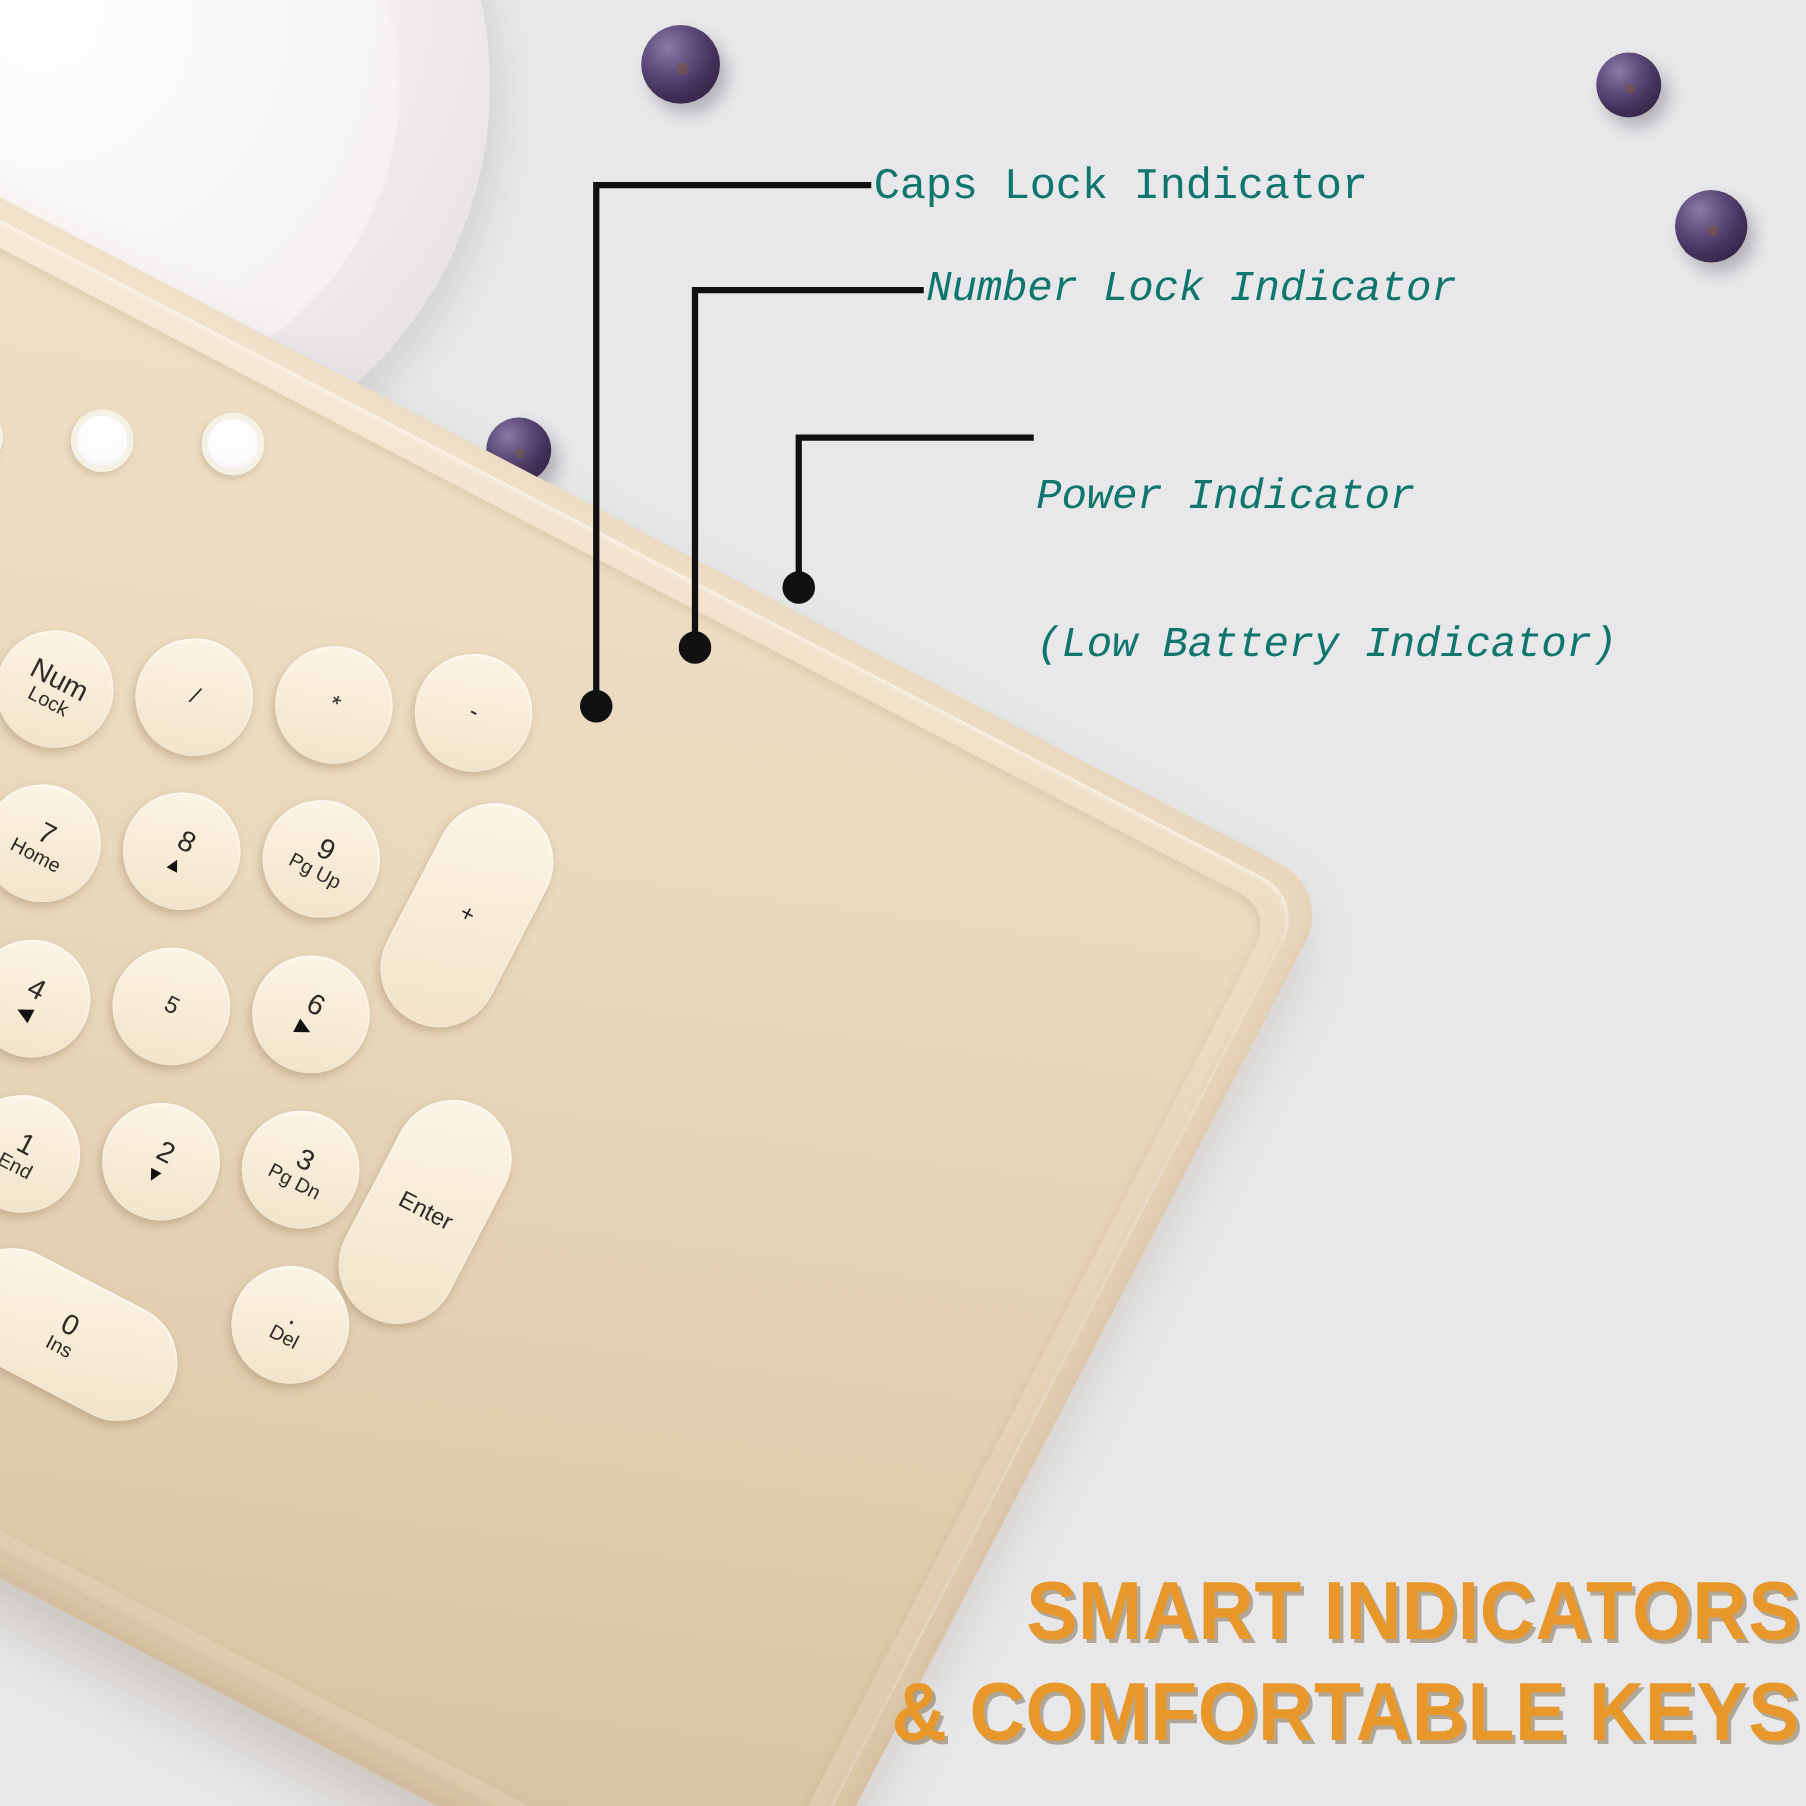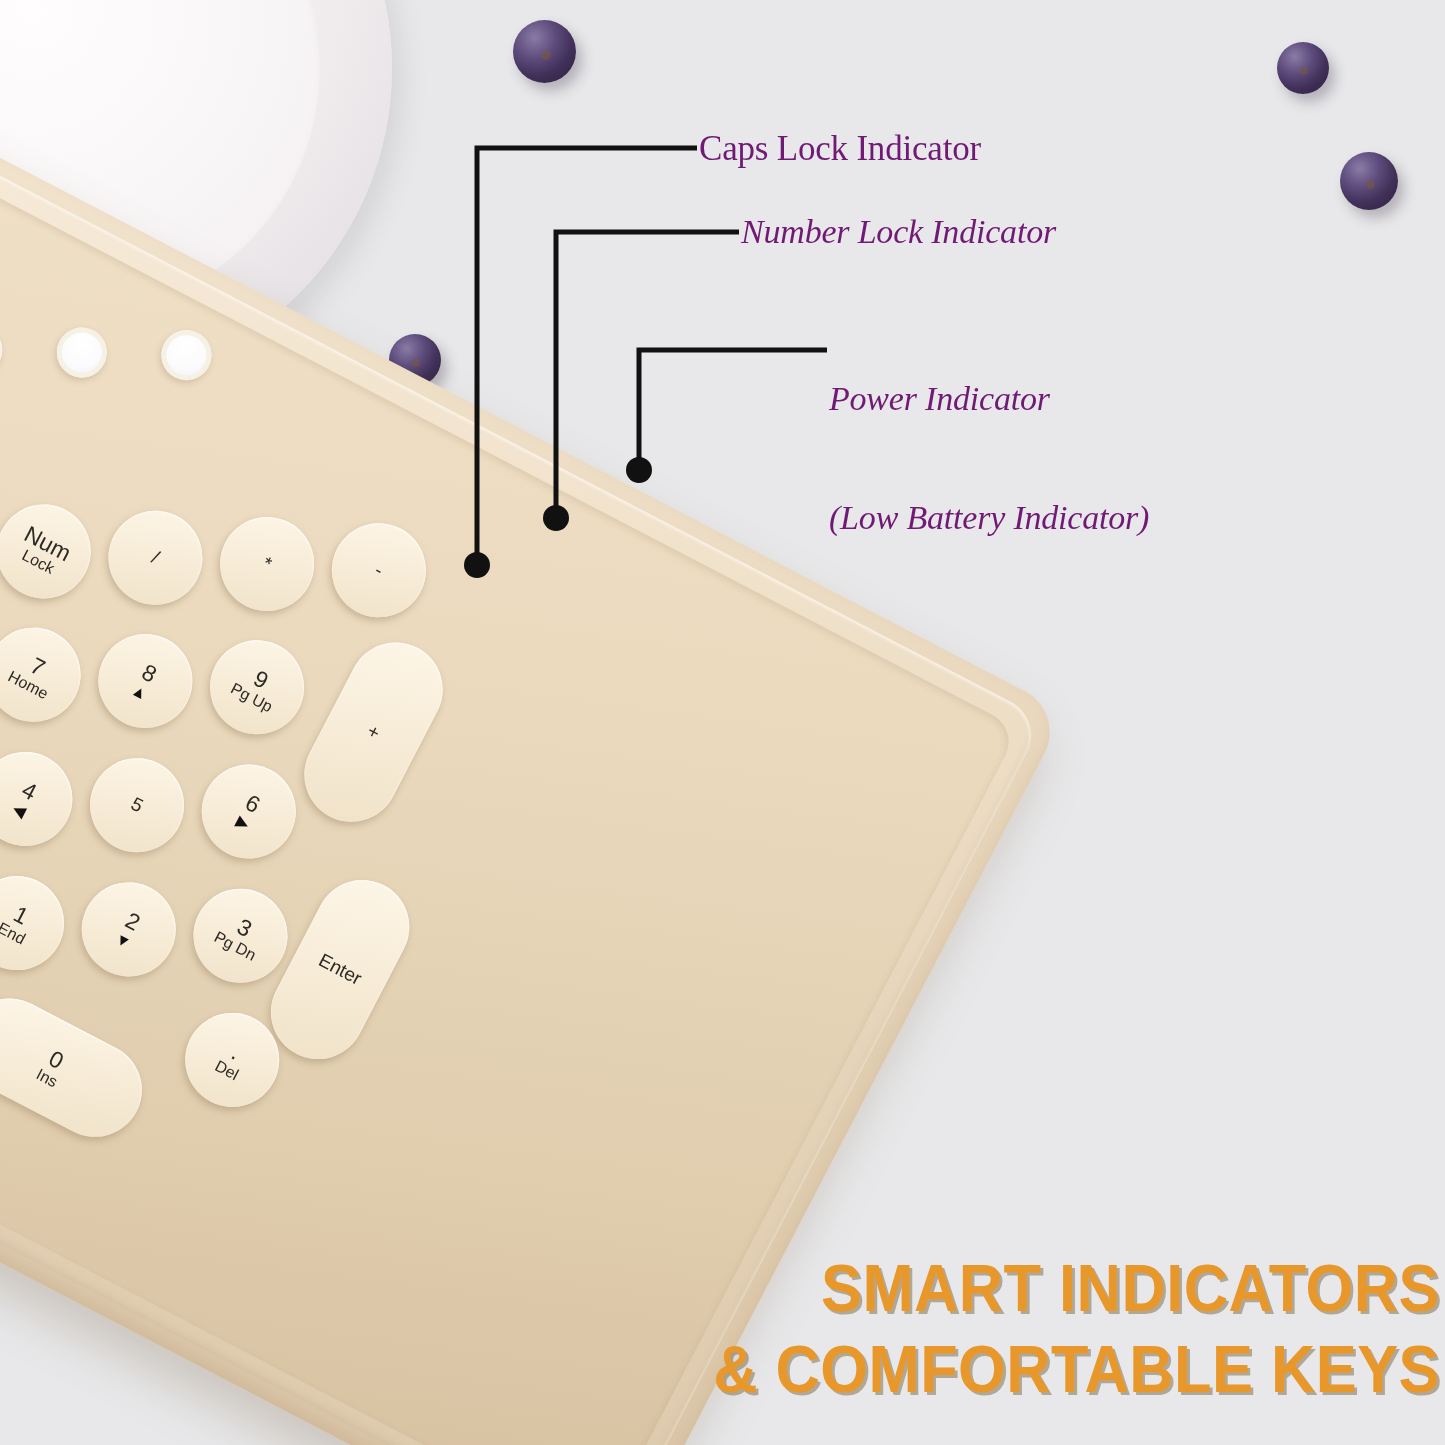--- a/index.html
+++ b/index.html
@@ -76,22 +76,22 @@
   }
   .walnut.w2:before{
     content:"";position:absolute;left:22%;top:20%;width:56%;height:58%;
     background:radial-gradient(circle at 40% 32%,#e9a964,#b76c2d);
     border-radius:50% 44% 58% 42%;opacity:.8;
   }
 
   
   .ann-svg{position:absolute;left:0;top:0;width:1445px;height:640px;pointer-events:none;}
   .label{
-    position:absolute;color:#701a75;white-space:pre;
-    font-family:Liberation Serif, serif;
+    position:absolute;color:#0f766e;white-space:pre;
+    font-family:Liberation Mono, monospace;
   }
   .label.l1{left:699px;top:129px;font-size:35px;letter-spacing:-.2px;}
   .label.l2{left:741px;top:213px;font-size:34px;font-style:italic;letter-spacing:-.2px;}
   .label.l3{left:829px;top:299px;font-size:34px;font-style:italic;line-height:1.17;letter-spacing:-.2px;}
 
   
   .kb-wrap{
     position:absolute;left:-330px;top:455px;width:1430px;height:980px;
     transform:rotate(27.5deg);transform-origin:62% 6%;
   }

